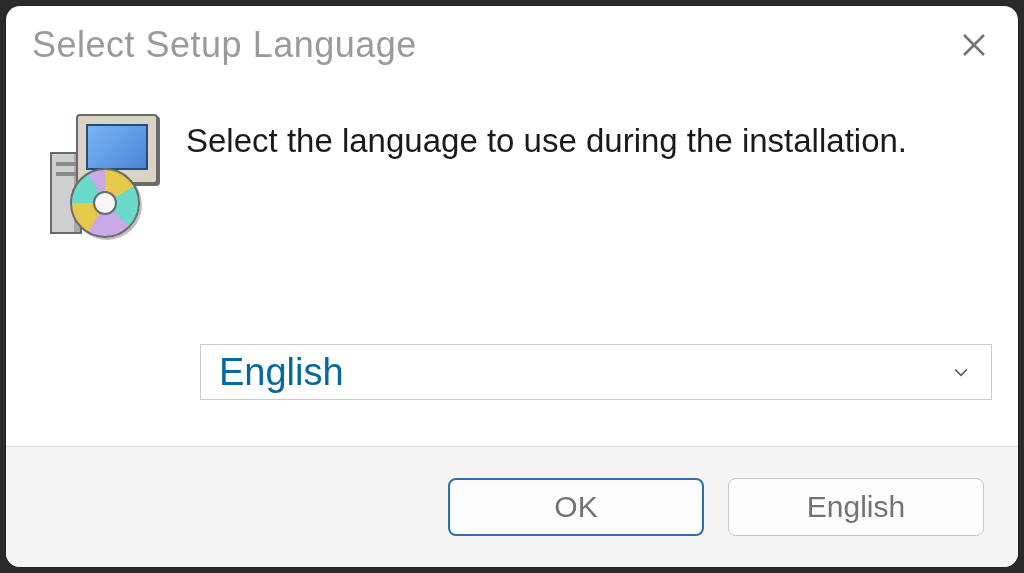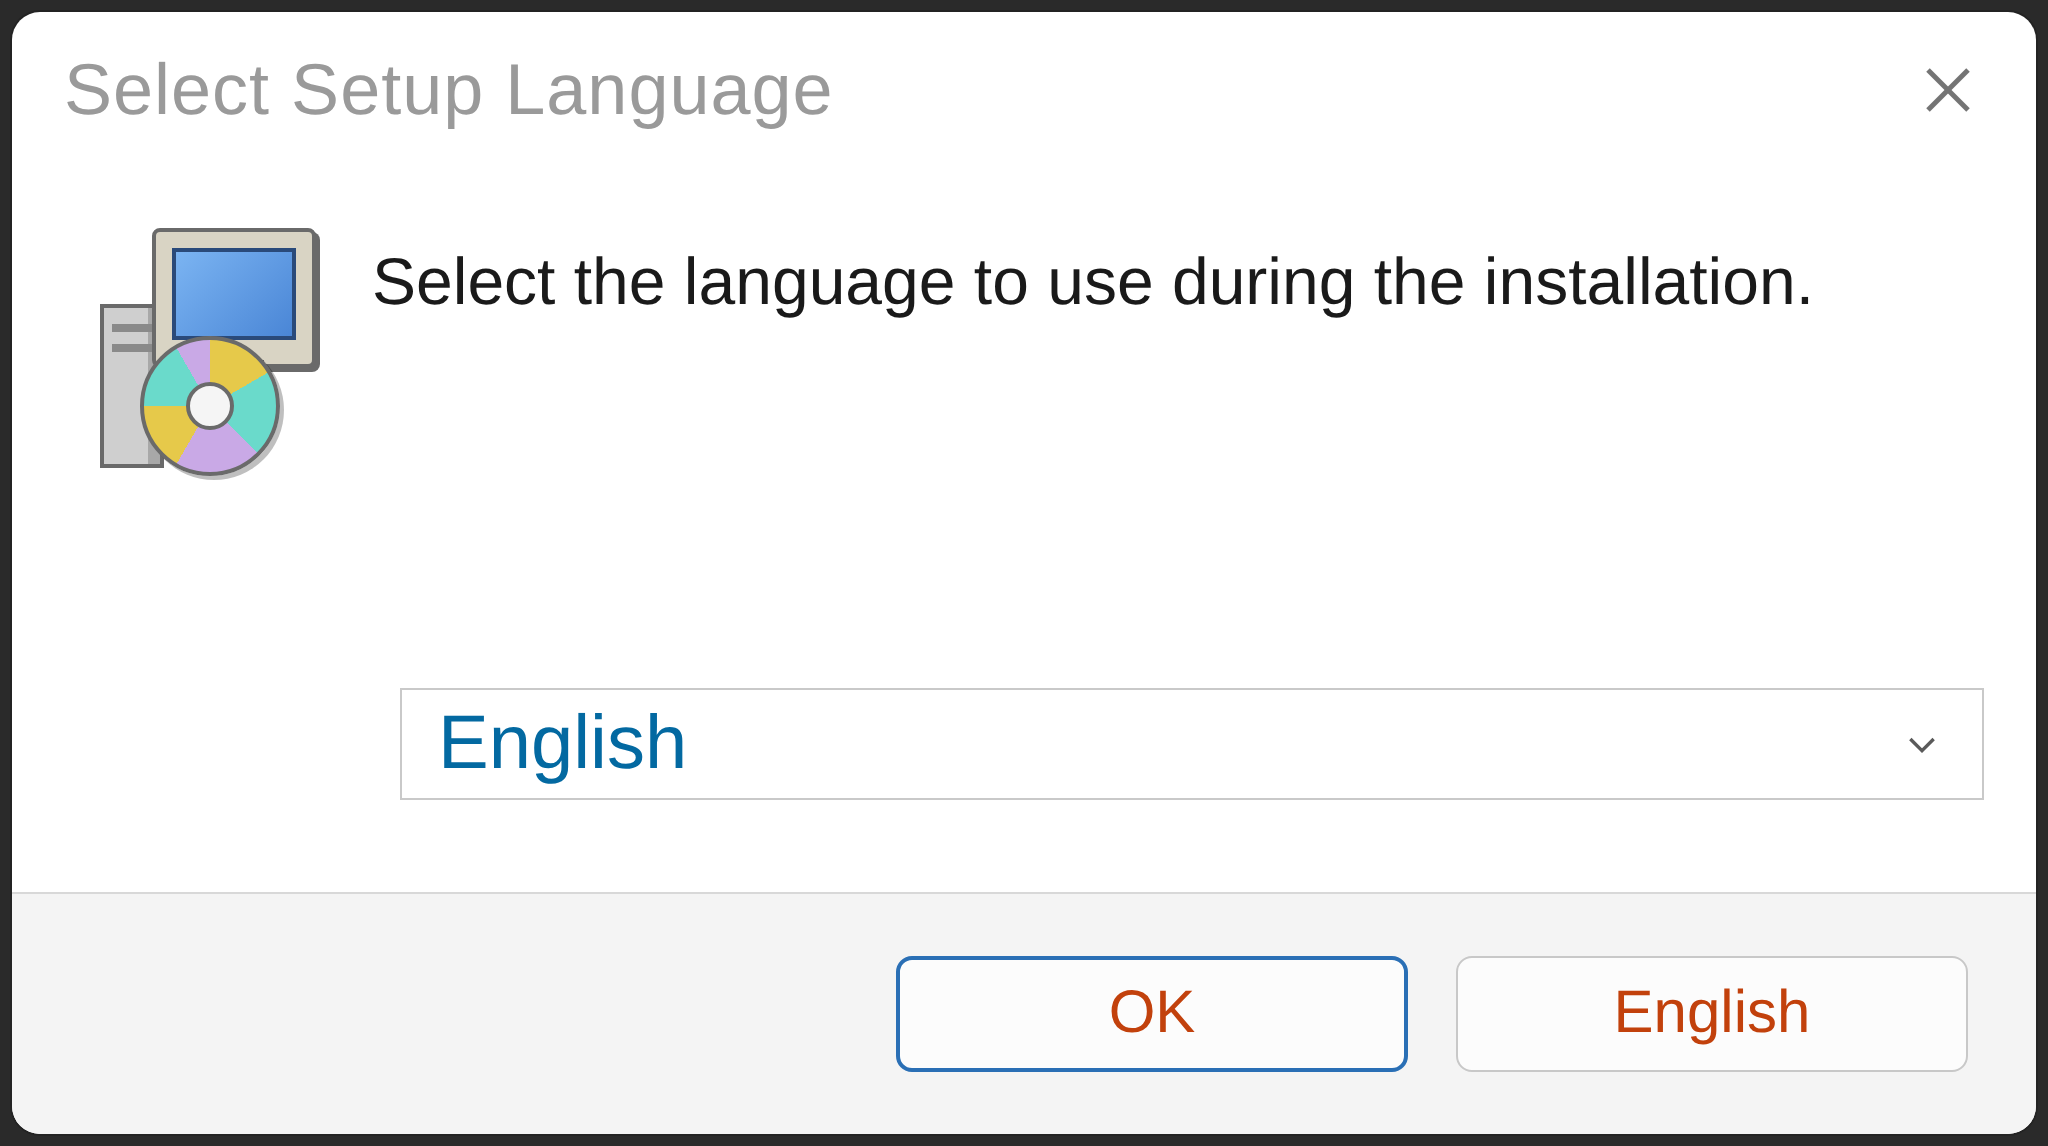--- a/index.html
+++ b/index.html
@@ -115,21 +115,21 @@
   .btn {
     width: 256px;
     height: 58px;
     border-radius: 8px;
     background: #fcfcfc;
     border: 1px solid #c8c8c8;
     display: flex;
     align-items: center;
     justify-content: center;
     font-size: 30px;
-    color: #c2410c;
+    color: #737373;
     box-sizing: border-box;
   }
   .btn.primary {
     border: 2px solid #2a6fb5;
   }
 
   
   .inst-icon {
     position: relative;
     width: 112px;

